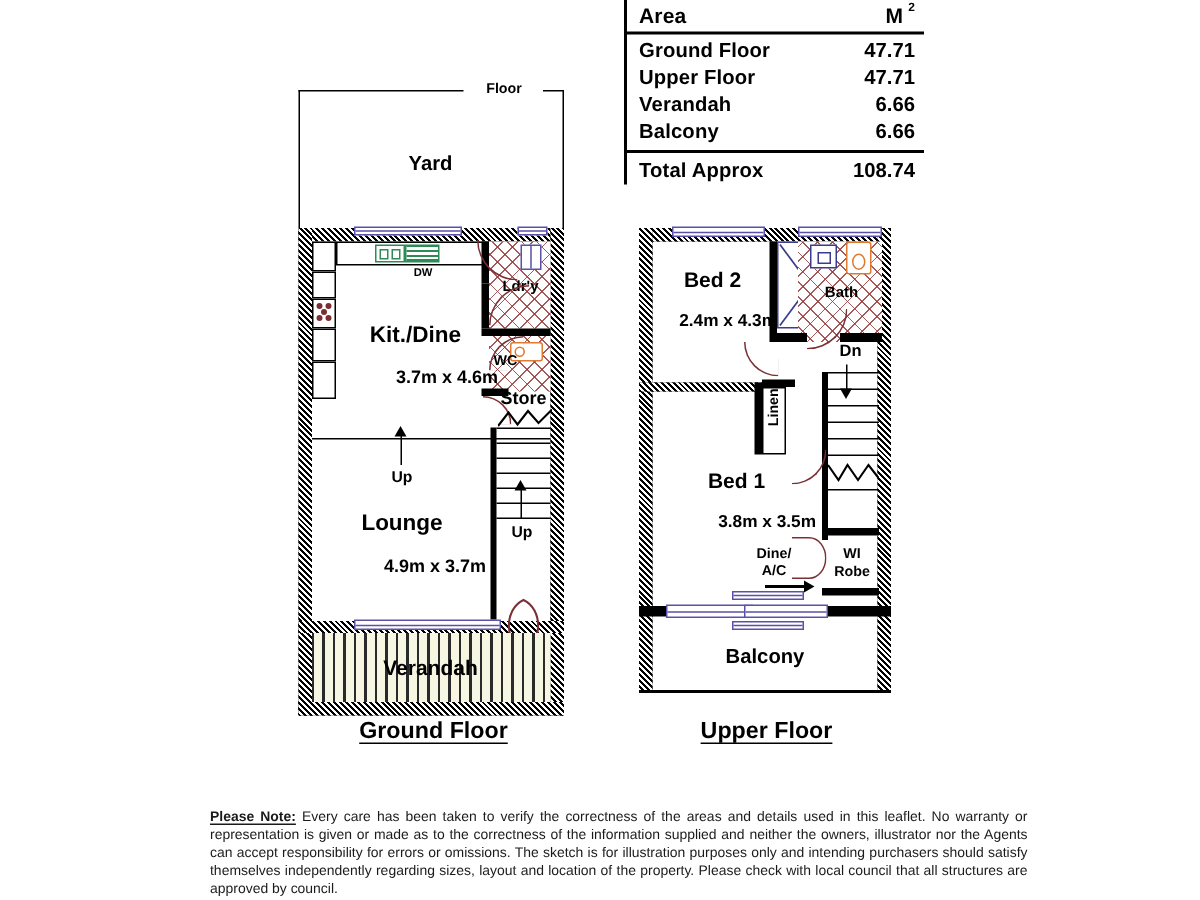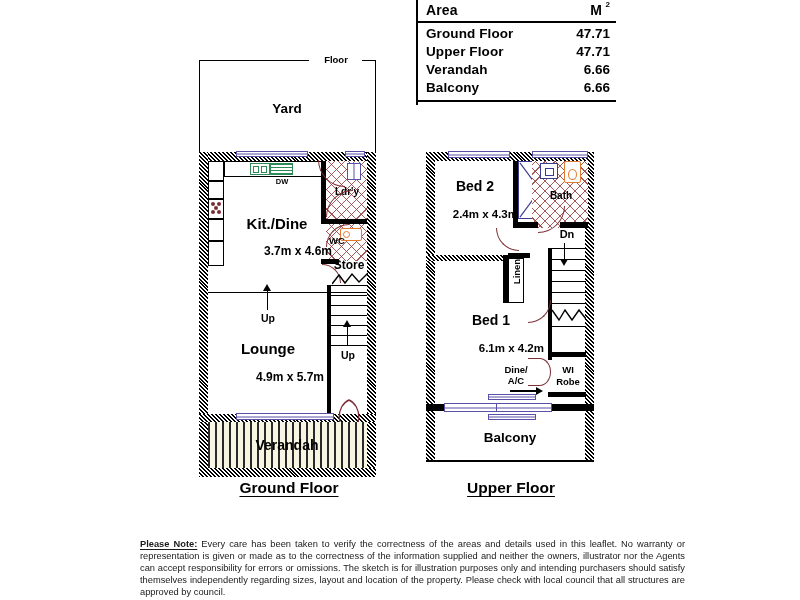--- a/index.html
+++ b/index.html
@@ -92,20 +92,24 @@
     </div>
     <div class="row">
       <span class="lbl">Balcony</span>
       <span class="val">6.66</span>
     </div>
 
     <div style="height:3px"></div>
     <div class="tbl-rule"></div>
     <div style="height:3px"></div>
 
+    <div class="row">
+      <span class="lbl">Total Approx</span>
+      <span class="val">108.74</span>
+    </div>
   </div>
 </div>
 
 <div class="abs" id="ground-floor-plan" style="left:0;top:0;width:400px;height:520px;">
 
   <div class="thinline" style="left:199px;top:60px;width:110px;height:1.4px;"></div>
   <div class="thinline" style="left:362px;top:60px;width:14px;height:1.4px;"></div>
   <div class="thinline" style="left:199px;top:60px;width:1.4px;height:92px;"></div>
   <div class="thinline" style="left:374.6px;top:60px;width:1.4px;height:92px;"></div>
   <div class="small-lbl" style="left:316px;top:54px;width:40px;font-size:9.5px;">Floor</div>
@@ -192,21 +196,21 @@
   </div>
 
   <div class="arrowline" style="left:347px;top:324px;height:22px;"></div>
   <div class="arrowhead" style="left:343px;top:320px;border-left:4.5px solid transparent;border-right:4.5px solid transparent;border-bottom:7px solid #000;"></div>
   <div class="small-lbl" style="left:332px;top:349px;width:32px;font-size:10.5px;">Up</div>
 
   <div class="arrowline" style="left:267px;top:288px;height:22px;"></div>
   <div class="arrowhead" style="left:263px;top:284px;border-left:4.5px solid transparent;border-right:4.5px solid transparent;border-bottom:7px solid #000;"></div>
   <div class="small-lbl" style="left:252px;top:312px;width:32px;font-size:10.5px;">Up</div>
   <div class="room-lbl" style="left:212px;top:340px;width:112px;font-size:15px;">Lounge</div>
-  <div class="dim" style="left:212px;top:370px;width:112px;font-size:12px;">4.9m x 5.7m</div>
+  <div class="dim" style="left:212px;top:370px;width:112px;font-size:12px;">4.9m x 3.7m</div>
 
   <svg class="abs" style="left:332px;top:398px;width:34px;height:38px;" viewBox="0 0 34 38">
     <path d="M17,2 C30,8 30,30 17,36 C4,30 4,8 17,2 Z" fill="none" stroke="#7b2f35" stroke-width="1.4"></path>
   </svg>
 
   <div class="win" style="left:236px;top:413px;width:98px;height:7px;"></div>
 
   <div class="deck" style="left:208px;top:422px;width:159px;height:46px;"></div>
   <div class="room-lbl" style="left:225px;top:437px;width:124px;font-size:14px;">Verandah</div>
 
@@ -269,21 +273,21 @@
     <div class="stairtread" style="left:0;top:55px;width:34px;"></div>
   </div>
   <svg class="abs" style="left:152px;top:307px;width:34px;height:16px;" viewBox="0 0 34 16">
     <polyline points="0,3 7,13 13,3 20,13 27,3 34,12" fill="none" stroke="#000" stroke-width="1.4"></polyline>
   </svg>
   <div class="thinline" style="left:152px;top:326px;width:34px;height:1.4px;"></div>
 
   <div class="swing" style="left:128px;top:300px;width:22px;height:22px;border-radius:0 0 100% 0;border-width:0 1.3px 1.3px 0;"></div>
 
   <div class="room-lbl" style="left:44px;top:312px;width:94px;font-size:14px;">Bed 1</div>
-  <div class="dim" style="left:38px;top:342px;width:106px;font-size:11.5px;">6.1m x 4.2m</div>
+  <div class="dim" style="left:38px;top:342px;width:106px;font-size:11.5px;">3.8m x 3.5m</div>
 
   <div class="small-lbl" style="left:92px;top:364px;width:48px;font-size:9.5px;">Dine/</div>
   <div class="small-lbl" style="left:92px;top:375px;width:48px;font-size:9.5px;">A/C</div>
   <div class="abs" style="left:110px;top:390px;width:28px;height:1.6px;background:#000;"></div>
   <div class="arrowhead" style="left:136px;top:386.5px;border-top:4.5px solid transparent;border-bottom:4.5px solid transparent;border-left:7px solid #000;"></div>
 
   <div class="wallsolid" style="left:148px;top:352px;width:38px;height:5px;"></div>
   <div class="small-lbl" style="left:150px;top:364px;width:36px;font-size:9.5px;">WI</div>
   <div class="small-lbl" style="left:150px;top:376px;width:36px;font-size:9.5px;">Robe</div>
   <div class="wallsolid" style="left:148px;top:392px;width:38px;height:5px;"></div>

